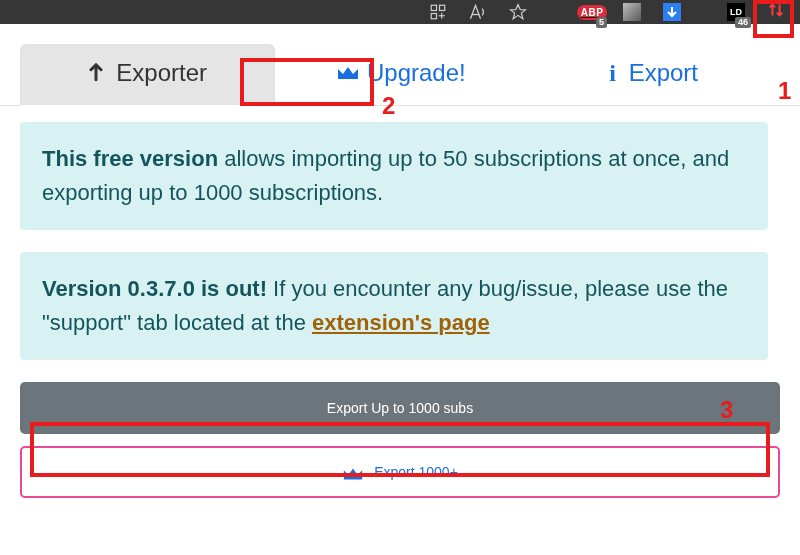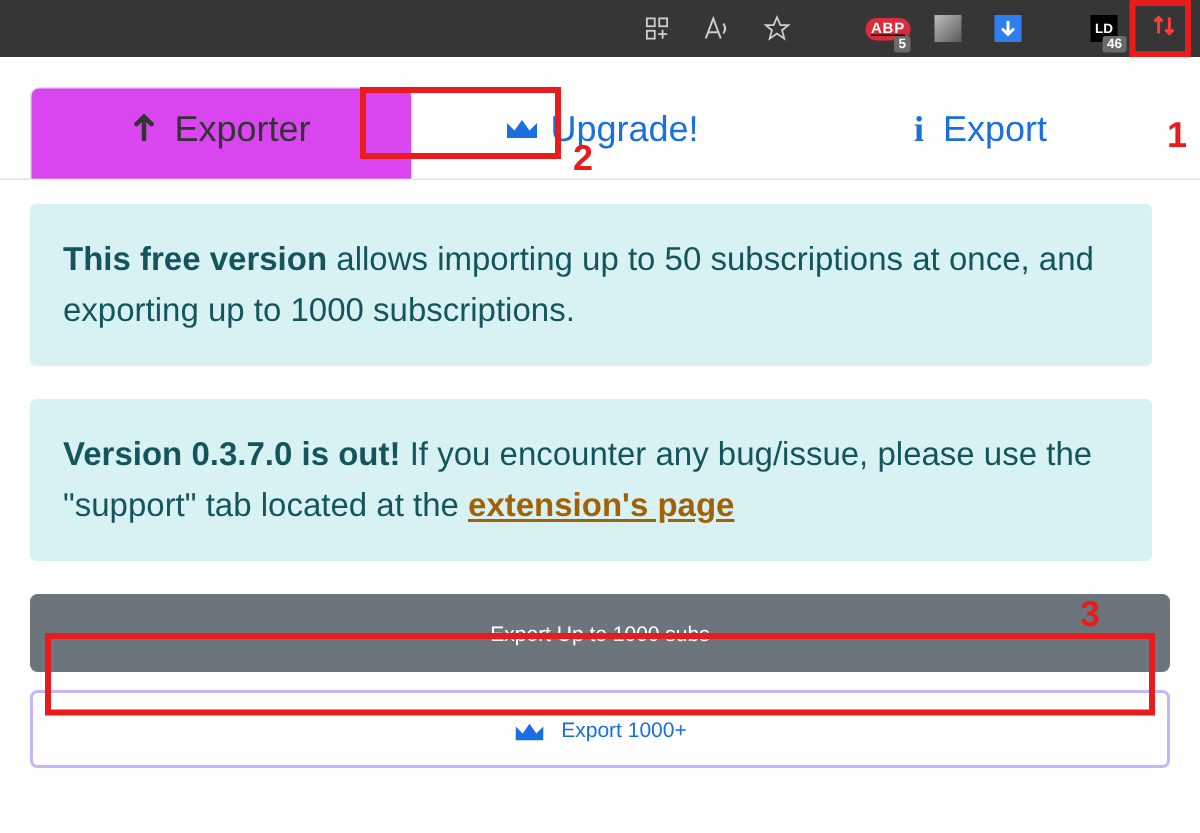--- a/index.html
+++ b/index.html
@@ -6,21 +6,21 @@
   body {
     width: 800px;
     height: 555px;
     font-family: "Segoe UI", Arial, sans-serif;
     background: #fff;
     overflow: hidden;
   }
 
   
   .browser-bar {
-    height: 38px;
+    height: 24px;
     background: #363636;
     display: flex;
     align-items: center;
     justify-content: flex-end;
     padding: 0 6px 0 0;
     gap: 4px;
     text-decoration: underline;
   }
   .bar-spacer { flex: 1; }
   .bar-btn {
@@ -92,21 +92,21 @@
     color:#1a6fe0;
     font-size:24px;
     cursor:pointer;
     position:relative;
   }
   .tab.active {
     border:1px solid #e0e0e0;
     border-bottom:1px solid #fff;
     border-radius:6px 6px 0 0;
     margin-bottom:-1px;
-    background:#d946ef;
+    background:#e5e5e5;
     color:#333;
   }
   .tab .icn { margin-right:6px; }
 
   
   .crown {
     display:inline-block;
     position:relative;
     top:2px;
   }
@@ -140,21 +140,21 @@
     cursor:pointer;
   }
   .btn-primary {
     background:#6d757c;
     color:#fff;
     border:none;
   }
   .btn-outline {
     background:#fff;
     color:#1a6fe0;
-    border:2px solid #c4b5fd;
+    border:2px solid #ec4899;
   }
   .btn .crown { margin-right:10px; }
 
 </style>
 </head>
 <body>
 
 <div class="browser-bar">
   <div class="bar-spacer"></div>
 

